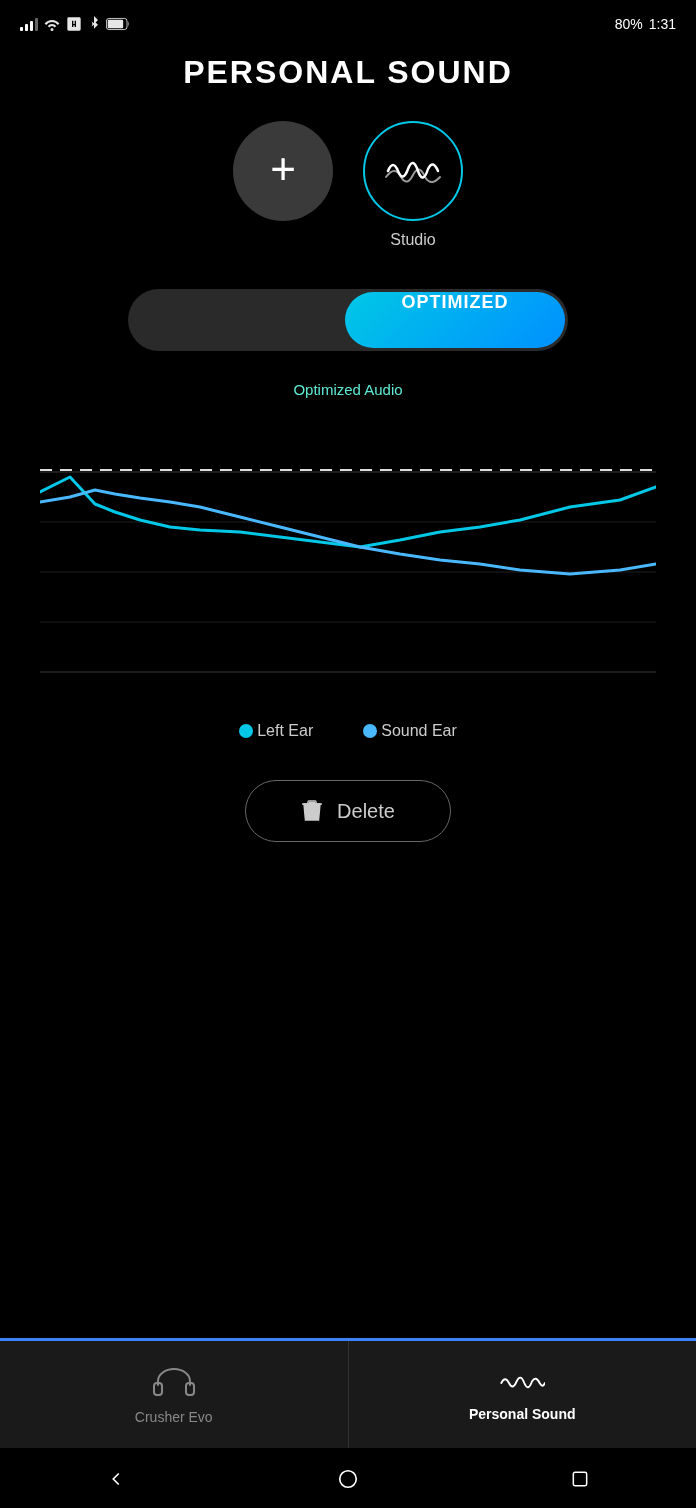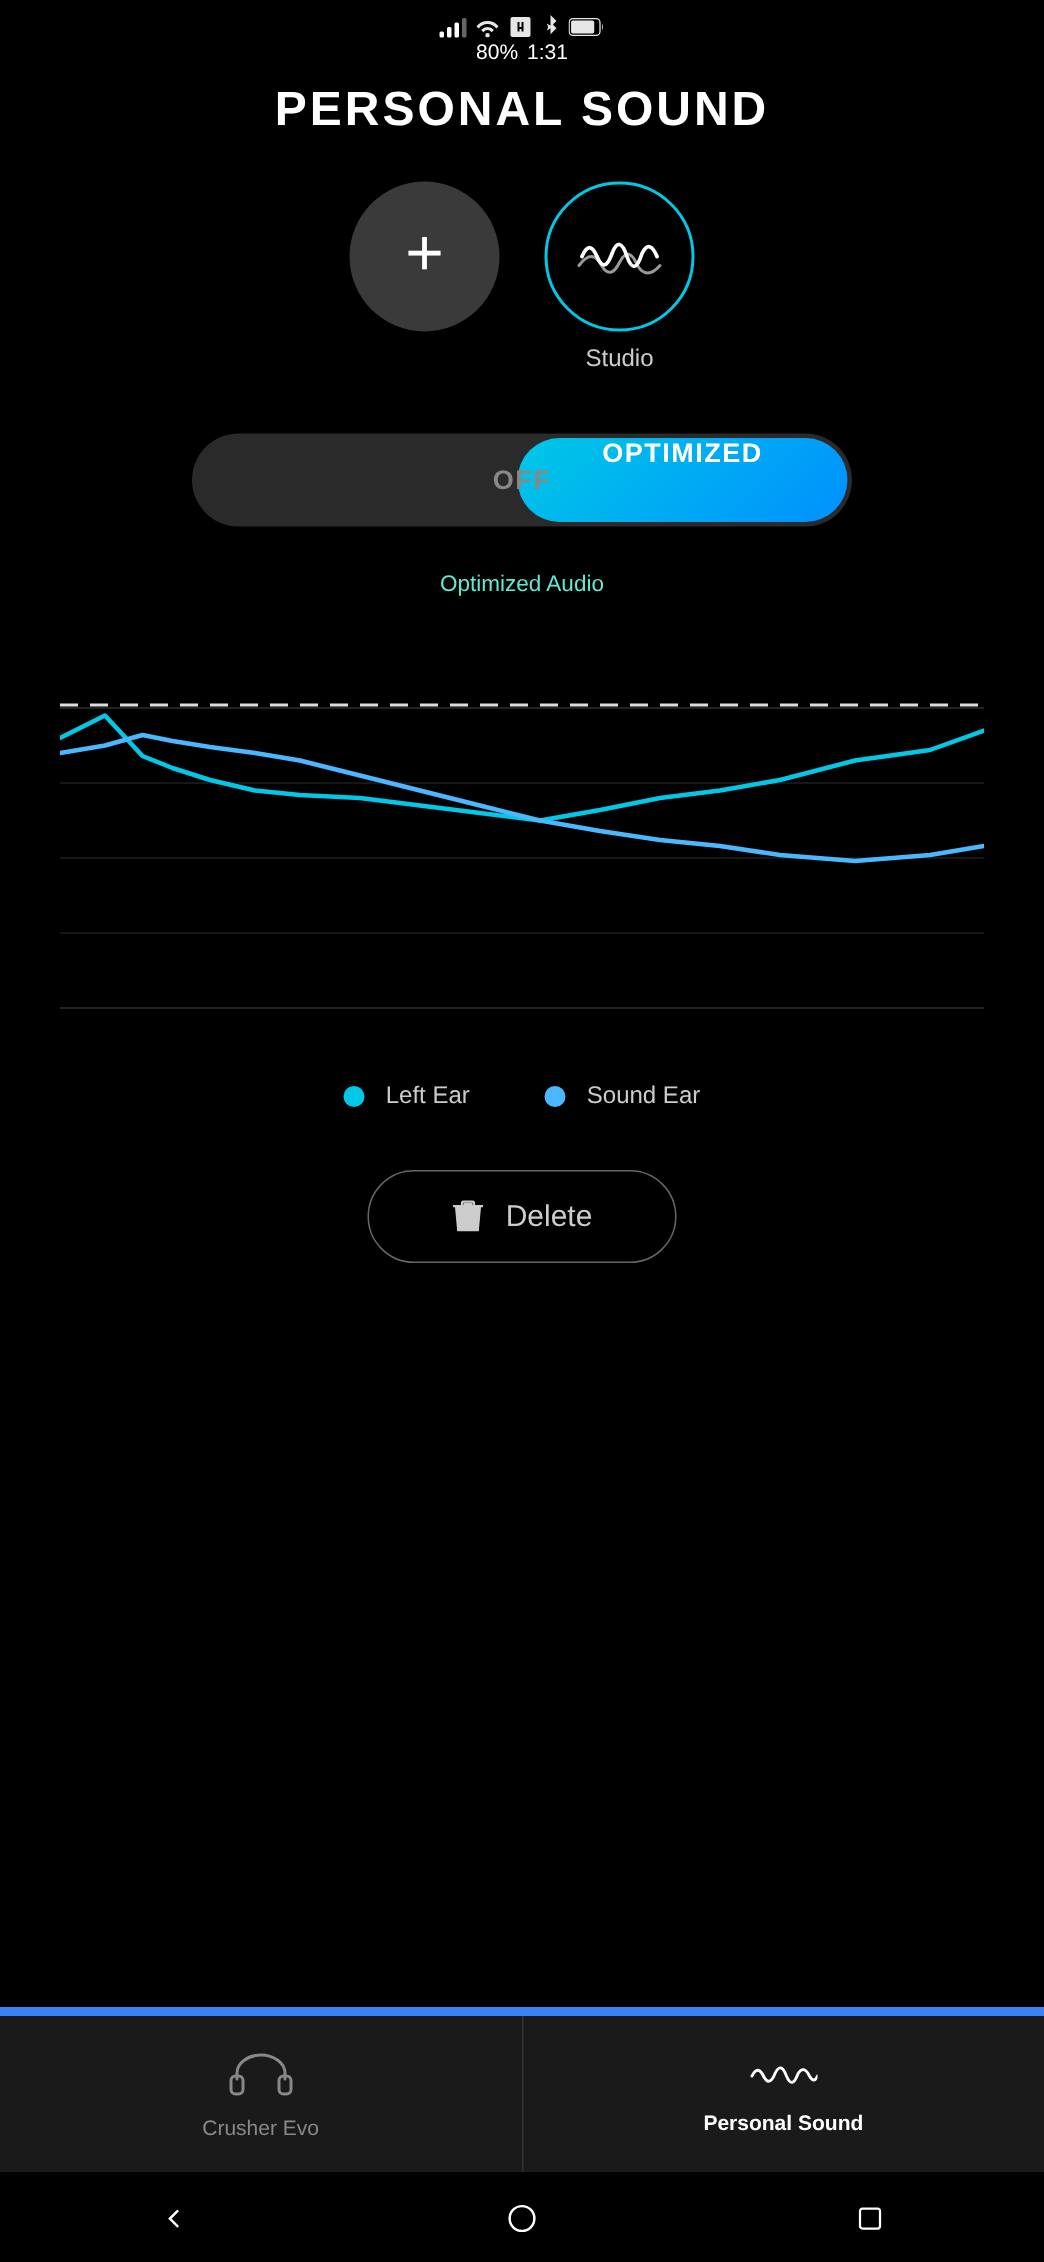--- a/index.html
+++ b/index.html
@@ -14,21 +14,20 @@
       position: relative;
     }
 
     
     .status-bar {
       display: flex;
       justify-content: space-between;
       align-items: center;
       padding: 10px 20px 6px;
       height: 44px;
-      flex-direction: column;
     }
     .status-left {
       display: flex;
       align-items: center;
       gap: 5px;
     }
     .status-right {
       display: flex;
       align-items: center;
       gap: 6px;
@@ -178,21 +177,21 @@
     
     .legend {
       display: flex;
       align-items: center;
       gap: 50px;
       margin-bottom: 40px;
     }
     .legend-item {
       display: flex;
       align-items: center;
-      gap: 14px;
+      gap: 4px;
     }
     .legend-dot {
       width: 14px;
       height: 14px;
       border-radius: 50%;
     }
     .legend-label {
       font-size: 16px;
       color: #ccc;
     }
@@ -216,21 +215,21 @@
 
     
     .bottom-nav {
       position: absolute;
       bottom: 60px;
       left: 0;
       right: 0;
       height: 110px;
       background: #1a1a1a;
       display: flex;
-      border-top: 6px solid #3b82f6;
+      border-top: 3px solid #3b82f6;
     }
     .nav-item {
       flex: 1;
       display: flex;
       flex-direction: column;
       align-items: center;
       justify-content: center;
       gap: 8px;
       cursor: pointer;
       border-right: 1px solid #333;
@@ -317,21 +316,20 @@
         <svg viewBox="0 0 60 40" fill="none" xmlns="http://www.w3.org/2000/svg">
           <path d="M5 20 Q10 8 15 20 Q20 32 25 18 Q30 5 35 20 Q40 34 45 18 Q50 8 55 20" stroke="white" stroke-width="2.5" fill="none" stroke-linecap="round"></path>
           <path d="M3 26 Q12 14 18 26 Q24 36 30 24 Q36 12 42 26 Q48 36 57 26" stroke="white" stroke-width="2" fill="none" stroke-linecap="round" opacity="0.6"></path>
         </svg>
       </div>
       <span class="profile-label">Studio</span>
     </div>
   </div>
 
   <div class="toggle-container">
-    <span class="toggle-off-label">OFF</span>
     <div class="toggle-on-pill">
       <span class="toggle-on-label">OPTIMIZED</span>
     </div>
   </div>
 
   <p class="optimized-text">Optimized Audio</p>
 
   <div class="chart-container">
     <svg class="chart-svg" viewBox="0 0 616 280" xmlns="http://www.w3.org/2000/svg">
 

